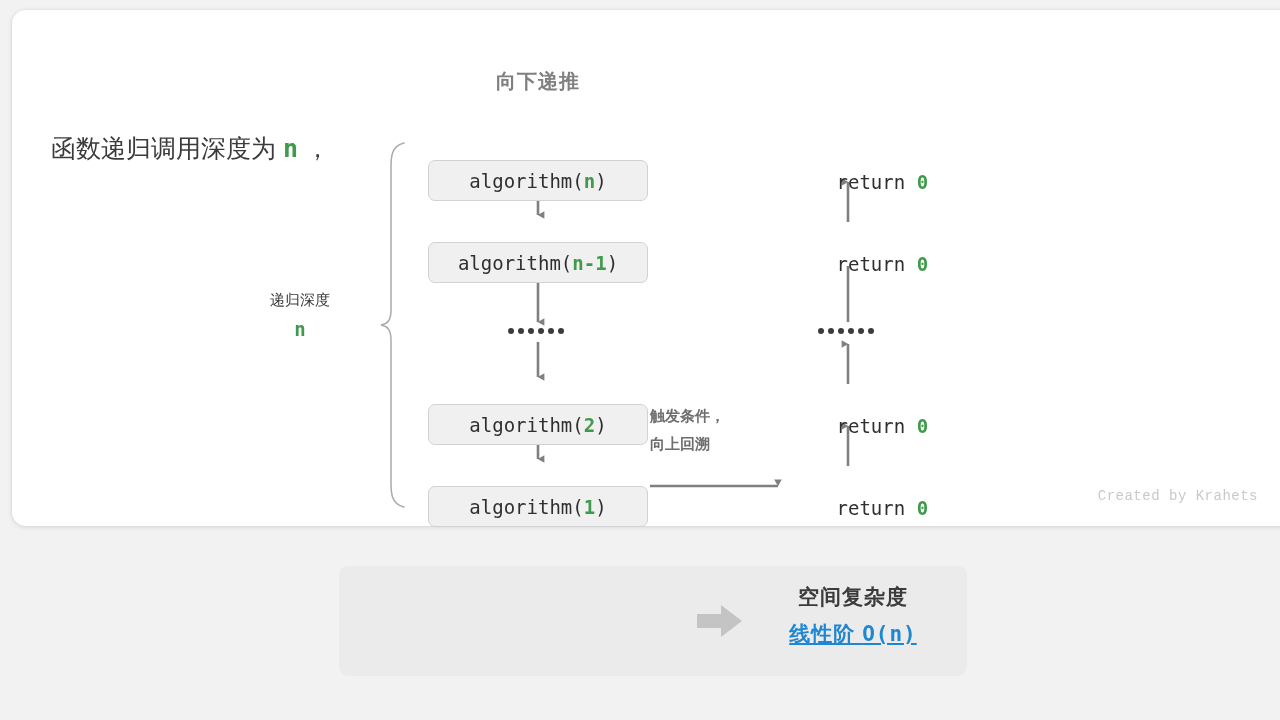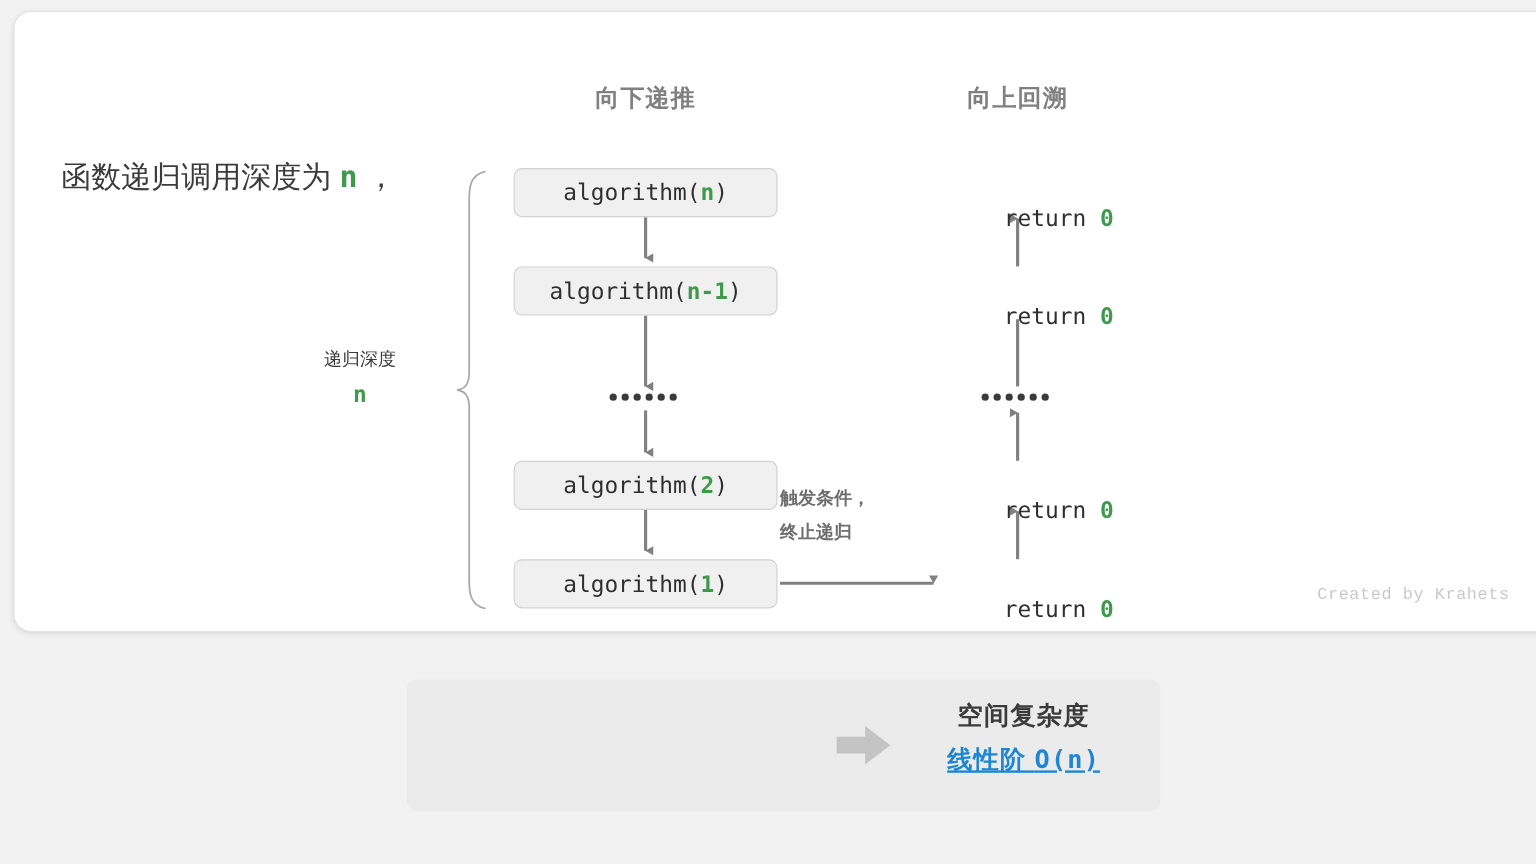--- a/index.html
+++ b/index.html
@@ -52,20 +52,21 @@
     background: #f0f0f0;
     border: 1px solid #d2d2d2;
     border-radius: 7px;
     display: flex;
     align-items: center;
     justify-content: center;
     font-family: "DejaVu Sans Mono", "Liberation Mono", monospace;
     font-size: 19px;
     color: #2f2f2f;
     white-space: pre;
+    margin-top: 20px;
   }
   .call-box .arg { color: #409a4c; font-weight: bold; }
 
   #box0 { top: 130px; }
   #box1 { top: 212px; }
   #box2 { top: 374px; }
   #box3 { top: 456px; }
 
   
   .ret {
@@ -257,21 +258,20 @@
       <path d="M 392,133
                C 378,136 379,150 379,160
                L 379,300
                C 379,311 375,314 369,315
                C 375,316 379,319 379,330
                L 379,470
                C 379,480 378,494 392,497" fill="none" stroke="#aaaaaa" stroke-width="1.5" stroke-linecap="round"></path>
     </svg>
 
     <div class="col-head" id="head-down">向下递推</div>
-    <div class="col-head" id="head-up">向上回溯</div>
 
     <div id="depth-label">
       <span class="t1">递归深度</span>
       <span class="t2">n</span>
     </div>
 
     <div class="call-box" id="box0">
       <span>algorithm(</span><span class="arg">n</span><span>)</span>
     </div>
     <div class="call-box" id="box1">
@@ -309,21 +309,21 @@
       <i></i>
         <i></i>
         <i></i>
         <i></i>
         <i></i>
         <i></i>
     </div>
 
     <div id="trigger-note">
       <div>触发条件，</div>
-      <div>终止递归</div>
+      <div>向上回溯</div>
     </div>
 
     <div id="summary"></div>
 
     <div id="sum-left">
       <div><span>函数递归调用深度为 </span><span class="g">n</span><span> ，</span></div>
     </div>
 
     <svg id="sum-arrow" viewBox="0 0 46 34">
       <path d="M0,10 L24,10 L24,1 L45,17 L24,33 L24,24 L0,24 Z" fill="#c4c4c4"></path>

